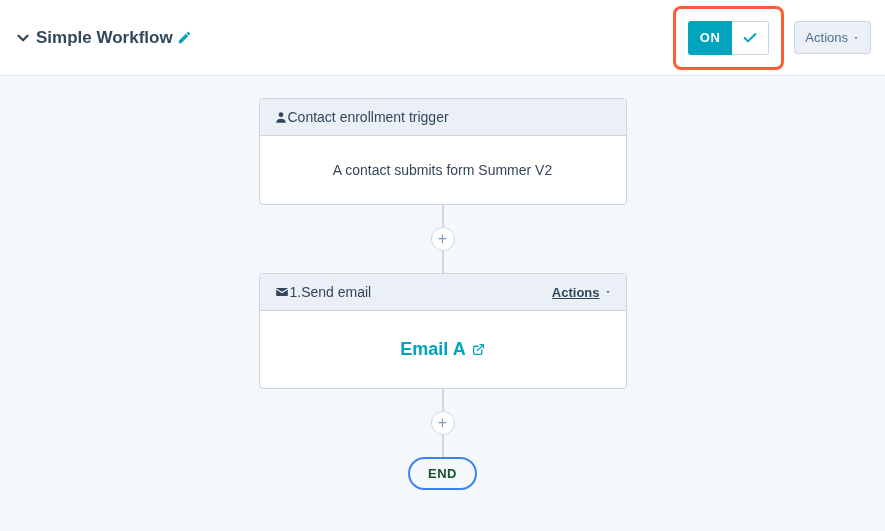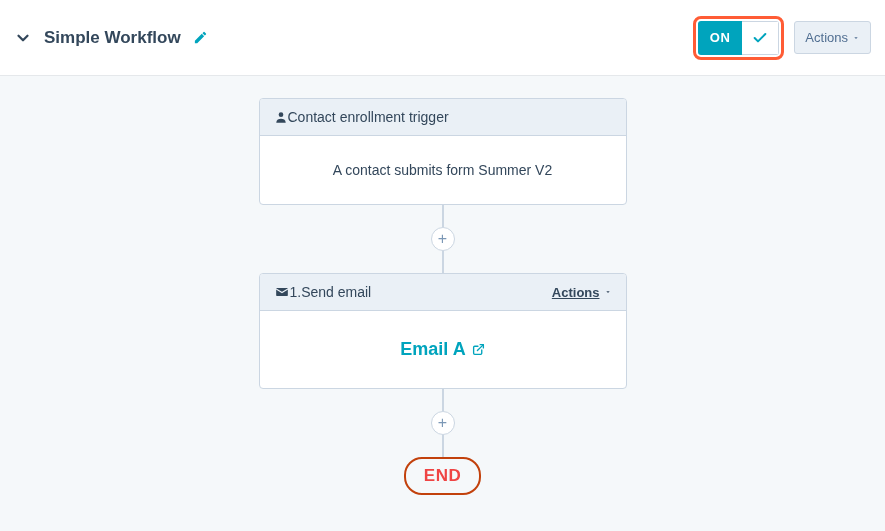--- a/index.html
+++ b/index.html
@@ -1,37 +1,37 @@
 <!DOCTYPE html>
 <html><head>
 <meta charset="utf-8">
 <style>
   * { box-sizing: border-box; margin: 0; padding: 0; }
   body { font-family: -apple-system, BlinkMacSystemFont, "Segoe UI", Helvetica, Arial, sans-serif; background: #fff; width: 885px; height: 531px; overflow: hidden; }
   .topbar { display: flex; align-items: center; justify-content: space-between; padding: 18px 14px 18px 14px; border-bottom: 1px solid #e5e8eb; background: #fff; height: 76px; }
-  .topbar-left { display: flex; align-items: center; gap: 12px; }
+  .topbar-left { display: flex; align-items: center; gap: 4px; }
   .chevron { color: #33475b; display: flex; align-items: center; }
   .title { font-weight: 700; font-size: 17px; color: #33475b; }
   .edit-btn { color: #00a4bd; display: flex; align-items: center; cursor: pointer; }
   .topbar-right { display: flex; align-items: center; gap: 10px; }
-  .toggle-wrap { border: 3px solid #ff5c35; border-radius: 8px; padding: 2px; display: flex; }
+  .toggle-wrap { border: 3px solid #ff5c35; border-radius: 8px; padding: 12px; display: flex; }
   .toggle { display: flex; border-radius: 3px; overflow: hidden; height: 34px; }
   .toggle-on { background: #00a4bd; color: #fff; font-weight: 700; font-size: 13px; display: flex; align-items: center; justify-content: center; padding: 0 12px; letter-spacing: 0.5px; }
   .toggle-check { background: #fff; color: #00a4bd; display: flex; align-items: center; justify-content: center; padding: 0 10px; border: 1px solid #cbd6e2; border-left: none; }
   .actions-btn { border: 1px solid #cbd6e2; background: #eaf0f6; color: #506e91; font-size: 13px; padding: 8px 10px; border-radius: 3px; display: flex; align-items: center; gap: 4px; cursor: pointer; }
   .canvas { background: #f5f8fa; height: calc(531px - 76px); position: relative; display: flex; flex-direction: column; align-items: center; padding-top: 22px; }
   .card { width: 368px; border: 1px solid #cbd6e2; border-radius: 4px; background: #fff; overflow: hidden; }
   .card-header { background: #eaf0f6; padding: 10px 14px; display: flex; align-items: center; justify-content: space-between; border-bottom: 1px solid #cbd6e2; }
   .card-header-left { display: flex; align-items: center; color: #33475b; font-size: 14px; }
   .card-body { padding: 26px 14px; text-align: center; color: #33475b; font-size: 14px; }
   .card-body.link-body { padding: 28px 14px; }
   .email-link { color: #00a4bd; font-weight: 600; font-size: 18px; display: inline-flex; align-items: center; gap: 6px; }
   .connector { width: 2px; background: #cbd6e2; height: 22px; }
   .plus { width: 24px; height: 24px; border-radius: 50%; border: 1px solid #cbd6e2; background: #fff; color: #7c98b6; display: flex; align-items: center; justify-content: center; font-size: 16px; font-weight: 400; cursor: pointer; }
-  .end { border: 2px solid #c2410c; border-radius: 18px; padding: 7px 18px; color: #ef4444; font-weight: 700; font-size: 17px; letter-spacing: 0.5px; }
+  .end { border: 2px solid #3b82f6; border-radius: 18px; padding: 7px 18px; color: #14532d; font-weight: 700; font-size: 13px; letter-spacing: 0.5px; }
   .step-actions { color: #33475b; font-size: 13px; font-weight: 600; text-decoration: underline; display: flex; align-items: center; gap: 4px; cursor: pointer; }
   .icon-svg { display: block; }
 </style>
 </head>
 <body>
 
 <div class="topbar">
   <div class="topbar-left">
     <span class="chevron">
       <svg class="icon-svg" width="18" height="18" viewBox="0 0 24 24" fill="none" stroke="#33475b" stroke-width="3" stroke-linecap="round" stroke-linejoin="round">

